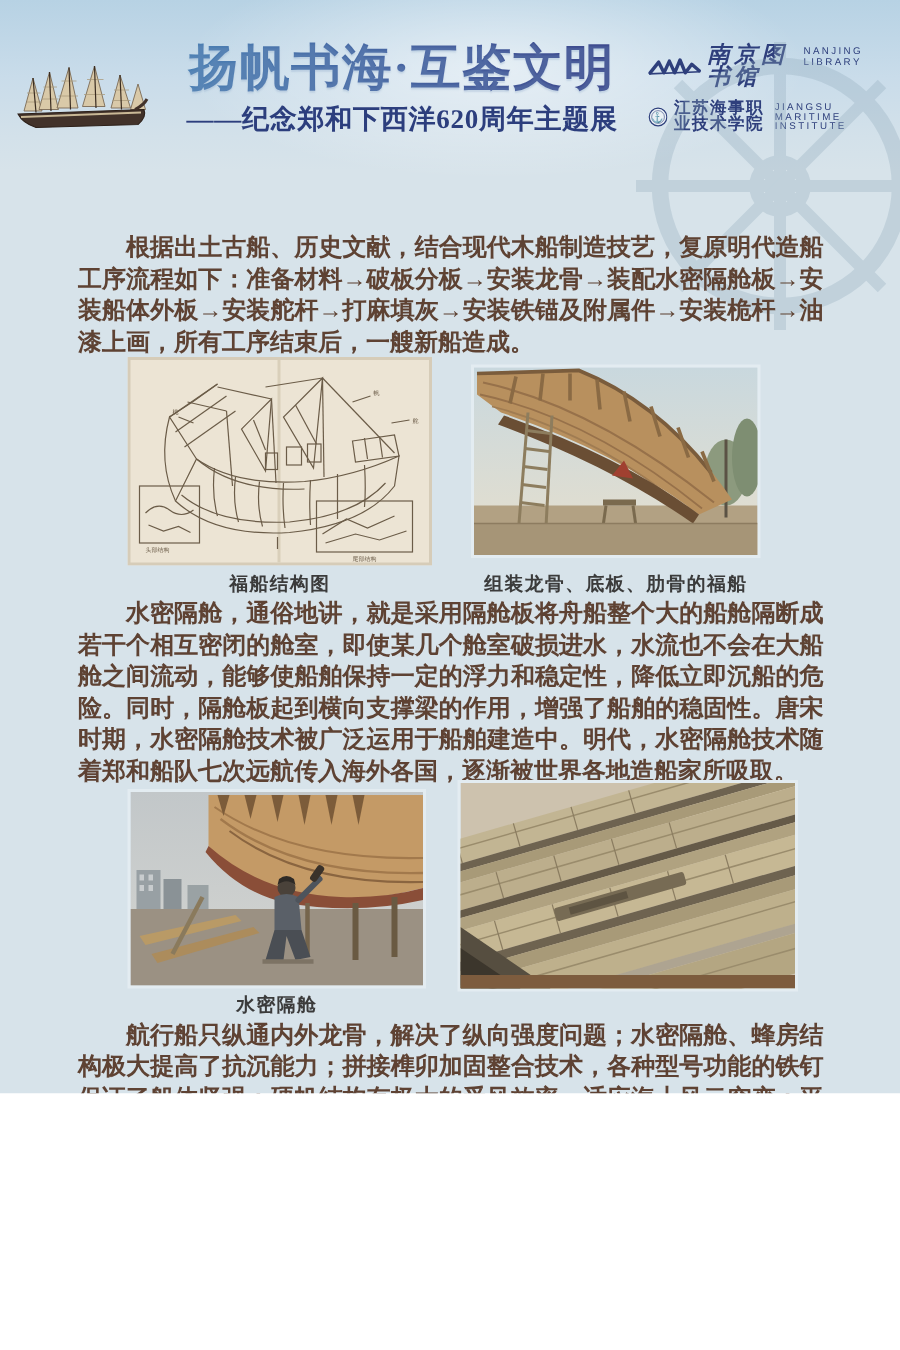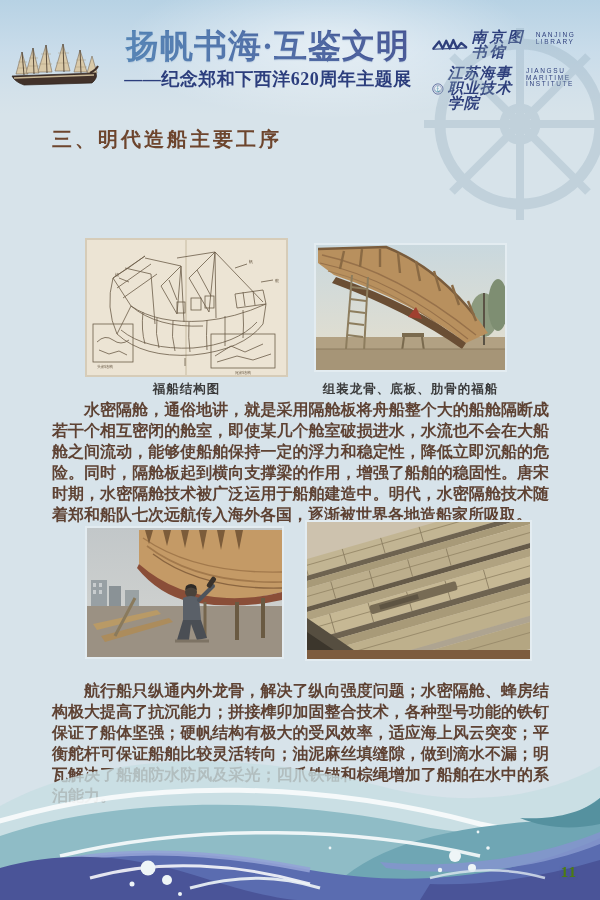--- a/index.html
+++ b/index.html
@@ -1,17 +1,17 @@
 <!DOCTYPE html>
 <html><head>
 <meta charset="utf-8">
 <style>
   html,body{margin:0;padding:0;}
   .page{
-    position:relative; width:600px; height:900px; overflow:hidden;
+    position:relative; width:600px; height:729px; overflow:hidden;
     background:#d7e3ea;
     font-family:"Liberation Serif", serif;
   }
   
   .header{
     position:absolute; left:0; top:0; width:600px; height:114px;
     background:linear-gradient(180deg,#b7d2e4 0%,#c9dcea 45%,#d3e1ea 80%,#d7e3ea 100%);
   }
   .header-glow{
     position:absolute; left:120px; top:-30px; width:420px; height:150px;
@@ -26,21 +26,21 @@
     -webkit-background-clip:text; background-clip:text; -webkit-text-fill-color:transparent;
     text-shadow:0 1px 1px rgba(120,150,190,.25);
   }
   .sub-title{
     margin-top:3px; font-size:18px; font-weight:bold; color:#2c3e7d; letter-spacing:.5px;font-family:Liberation Serif, serif;
   }
   .logos{position:absolute; right:6px; top:30px; width:162px;}
   .logo-row{display:flex; align-items:center; gap:4px; margin-bottom:6px;}
   .logo-text{display:flex; flex-direction:row; line-height:1;}
   .logo-zh1{font-size:15px; font-weight:bold; color:#2e3f7c; letter-spacing:3px; font-style:italic;}
-  .logo-zh2{font-size:15px; font-weight:bold; color:#2e3f7c; letter-spacing:1px; font-style:italic;}
+  .logo-zh2{font-size:11px; font-weight:bold; color:#2e3f7c; letter-spacing:1px; }
   .logo-en{font-size:6.5px; color:#2e3f7c; letter-spacing:1.6px; font-family:"Liberation Sans",sans-serif; margin-top:2px;}
   
   .watermark{position:absolute; left:408px; top:14px; opacity:.30;}
   
   .section-heading{
     position:absolute; left:52px; top:126px; width:497px;
     font-size:20px; font-weight:bold; color:#6d452d; letter-spacing:3px;
   }
   .body-par{
     position:absolute; left:52px; width:497px;
@@ -140,22 +140,22 @@
       <circle cx="112" cy="110" r="16" stroke-width="9"></circle>
       <g stroke-width="8">
         <line x1="112" y1="14" x2="112" y2="206"></line>
         <line x1="16" y1="110" x2="208" y2="110"></line>
         <line x1="44" y1="42" x2="180" y2="178"></line>
         <line x1="180" y1="42" x2="44" y2="178"></line>
       </g>
     </g>
   </svg>
 
-  <div class="section-heading">三、明代造船主要工序</div>
-
+
+  <p class="body-par p1">根据出土古船、历史文献，结合现代木船制造技艺，复原明代造船工序流程如下：准备材料→破板分板→安装龙骨→装配水密隔舱板→安装船体外板→安装舵杆→打麻填灰→安装铁锚及附属件→安装桅杆→油漆上画，所有工序结束后，一艘新船造成。</p>
 
   <div class="figure" style="left:85px; top:238px; width:203px; height:139px;">
     <svg width="203" height="139" viewBox="0 0 203 139">
       <rect width="203" height="139" fill="#ece4d4"></rect>
       <rect x="1" y="1" width="201" height="137" fill="none" stroke="#d6ccb8" stroke-width="2"></rect>
       <line x1="101" y1="2" x2="101" y2="137" stroke="#d9cfba" stroke-width="2"></line>
       <g stroke="#6b5c48" stroke-width="0.8" fill="none">
 
         <path d="M32,96 Q58,120 108,117 Q158,112 178,86 L181,66 Q150,80 118,83 Q72,86 46,68 Z"></path>
         <path d="M46,68 Q72,90 118,88"></path>
@@ -374,20 +374,21 @@
         <rect x="60" y="70" width="90" height="9" rx="2" fill="#776b54"></rect>
         <rect x="70" y="72" width="40" height="5" fill="#5e5442"></rect>
       </g>
 
       <path d="M0,96 L60,137 L0,137 Z" fill="#564e40"></path>
       <path d="M0,110 L40,137 L0,137 Z" fill="#3c362c"></path>
       <rect x="0" y="128" width="223" height="9" fill="#7d5c3e"></rect>
     </svg>
   </div>
 
+  <div class="fig-caption" style="left:85px; top:662px; width:199px;">水密隔舱</div>
 
   <p class="body-par p3">航行船只纵通内外龙骨，解决了纵向强度问题；水密隔舱、蜂房结构极大提高了抗沉能力；拼接榫卯加固整合技术，各种型号功能的铁钉保证了船体坚强；硬帆结构有极大的受风效率，适应海上风云突变；平衡舵杆可保证船舶比较灵活转向；油泥麻丝填缝隙，做到滴水不漏；明瓦解决了船舶防水防风及采光；四爪铁锚和棕绳增加了船舶在水中的系泊能力。</p>
 
   <svg class="waves" width="600" height="172" viewBox="0 0 600 172">
 
     <path d="M0,78 C110,18 260,26 380,58 C470,82 545,68 600,38 L600,172 L0,172 Z" fill="#c7dde2" opacity="0.8"></path>
     <path d="M-10,96 C150,46 330,56 480,96 C530,108 570,100 600,84" fill="none" stroke="#ffffff" stroke-width="5" opacity="0.8"></path>
     <path d="M0,118 C170,70 350,80 520,120" fill="none" stroke="#e7f2f4" stroke-width="3" opacity="0.9"></path>
 
     <path d="M0,108 C130,64 300,72 420,98 C500,114 556,102 600,70 L600,172 L0,172 Z" fill="#8fbcc6"></path>

